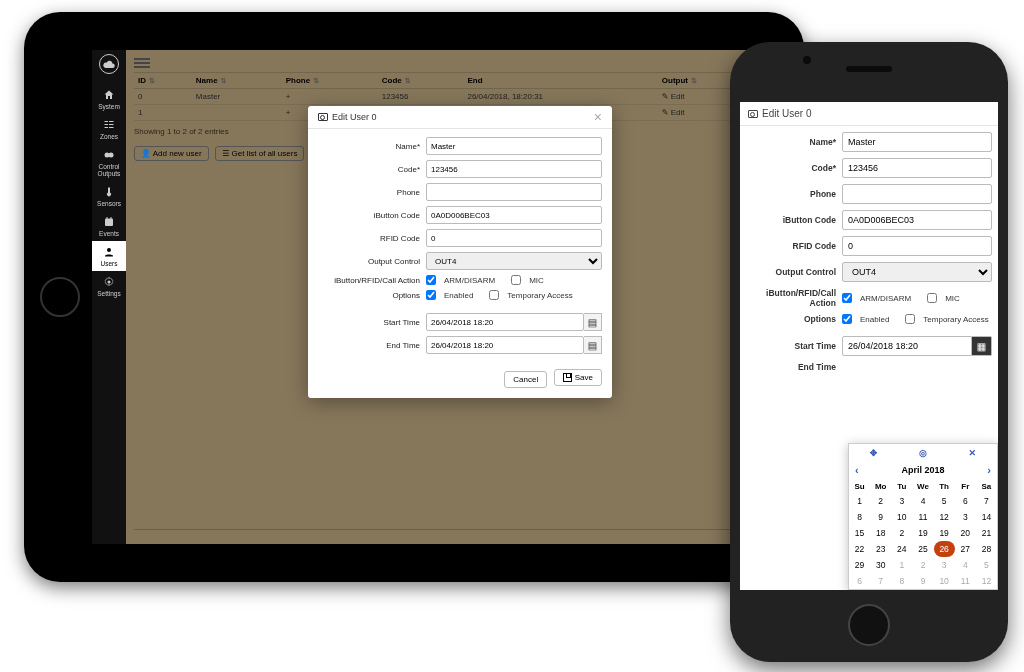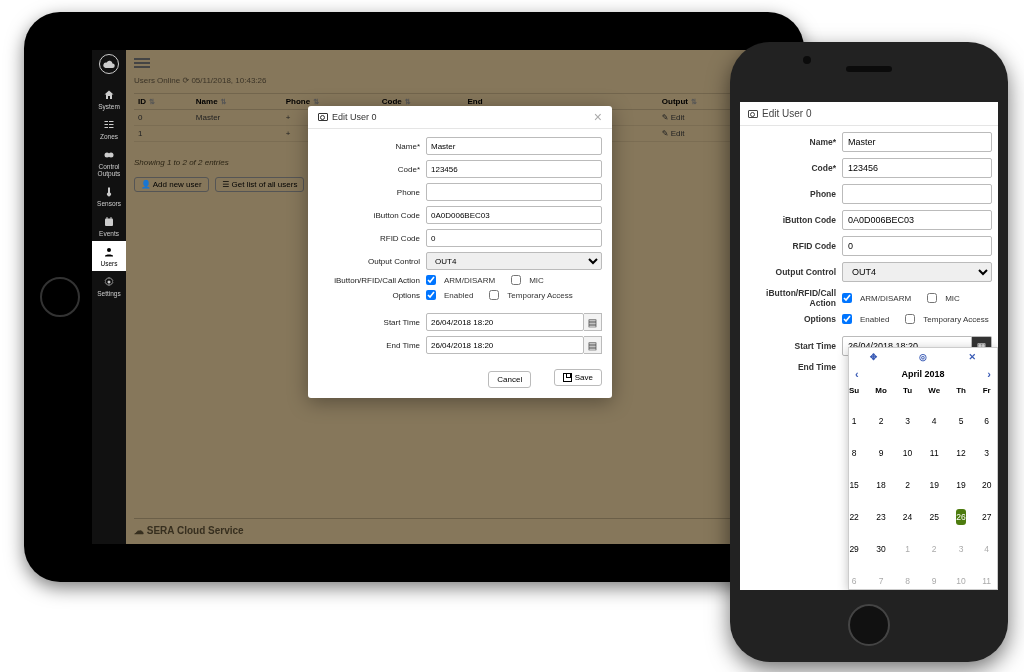--- a/index.html
+++ b/index.html
@@ -31,21 +31,21 @@
 
 .main { position:absolute; left:34px; right:0; top:0; bottom:0; padding:6px 10px 6px 8px; font-size:9px; color:#222; }
 .hamb { width:16px; display:inline-block; }
 .hamb span { display:block; height:2px; background:#444; margin:2px 0; }
 .status-line { color:#3a3327; font-size:8px; margin:4px 0 8px; }
 .status-line .ref { display:inline-block; vertical-align:middle; }
 .tbl { width:100%; border-collapse:collapse; font-size:8px; }
 .tbl th { text-align:left; font-weight:600; color:#000; padding:3px 4px; border-top:1px solid rgba(0,0,0,.15); border-bottom:1px solid rgba(0,0,0,.15);}
 .tbl th .sort { font-size:7px; color:#555; margin-left:3px;}
 .tbl td { padding:3px 4px; border-bottom:1px solid rgba(0,0,0,.08);}
-.entries { margin:16px 0 10px; font-size:8px; color:#2c2515;font-style:italic;}
+.entries { margin:6px 0 10px; font-size:8px; color:#2c2515;}
 .btns { margin-top:4px; }
 .btns button { background:transparent; border:1px solid #555; border-radius:3px;
   font-size:8px; padding:2px 6px; margin-right:4px; cursor:pointer;}
 .footer { position:absolute; left:8px; right:8px; bottom:8px; border-top:1px solid rgba(0,0,0,.2);
   padding-top:6px; font-size:8px; color:#372f1f;}
 .footer .brand { font-size:10px; font-weight:600;}
 
 
 .modal {
   position:absolute; left:216px; top:56px; width:304px; background:#fff; border-radius:3px;
@@ -62,21 +62,21 @@
   flex:1; height:18px; font-size:8px; padding:0 4px; border:1px solid #bbb; border-radius:2px;
 }
 .frow.dt input[type=text]{ flex:1; }
 .frow.dt .cal { width:18px; height:18px; border:1px solid #bbb; border-left:none;
   display:flex; align-items:center; justify-content:center; font-size:10px; background:#f3f3f3;}
 .checks { display:flex; gap:16px; align-items:center; flex:1; font-size:8px;}
 .checks label { display:flex; align-items:center; gap:8px;}
 .checks input { width:10px; height:10px; }
 .modal-foot { padding:6px 10px 10px; text-align:right; }
 .modal-foot button { font-size:8px; border:1px solid #bbb; background:#fff; border-radius:3px;
-  padding:3px 8px; margin-left:20px; cursor:pointer;}
+  padding:3px 8px; margin-left:4px; cursor:pointer;}
 .modal-foot .save { display:inline-flex; align-items:center; gap:3px;}
 
 
 .phone {
   position:absolute; left:730px; top:42px; width:278px; height:620px;
   background:#222; border-radius:40px; box-shadow:0 8px 22px rgba(0,0,0,.55);
 }
 .phone::before { content:""; position:absolute; left:50%; top:24px; transform:translateX(-50%);
   width:46px; height:6px; background:#0b0b0b; border-radius:4px; }
 .phone::after { content:""; position:absolute; left:50%; top:18px; transform:translate(-66px,-50%);
@@ -102,24 +102,24 @@
 
 
 .dpicker {
   position:absolute; left:108px; bottom:0; width:150px; background:#fff;
   border:1px solid #ccc; box-shadow:0 2px 10px rgba(0,0,0,.25); font-size:9px;
 }
 .dp-top { display:flex; justify-content:space-around; padding:4px 0; color:#3a5bb5;}
 .dp-top span { cursor:pointer; font-weight:700;}
 .dp-nav { display:flex; align-items:center; justify-content:space-between; padding:2px 6px 4px; font-weight:700;}
 .dp-nav .arrow { cursor:pointer; color:#3a5bb5; font-size:11px;}
-.dp-grid { display:grid; grid-template-columns:repeat(7,1fr); text-align:center;gap:16px;}
+.dp-grid { display:grid; grid-template-columns:repeat(7,1fr); text-align:center;}
 .dp-grid .dh { font-weight:700; font-size:8px; padding:2px 0;}
 .dp-grid .dc { font-size:8.5px; padding:3px 0; cursor:pointer;}
-.dp-grid .dc.sel { background:#4d7c0f; color:#fff; border-radius:3px;}
+.dp-grid .dc.sel { background:#c2410c; color:#fff; border-radius:8px;}
 .dp-grid .dc.mut { color:#aaa;}
 
 
 .dark-strip { position:absolute; left:0; right:0; bottom:0; height:78px; background:#1b1b1b; z-index:-1;}
 
 
 .idcard { width:10px; height:8px; border:1px solid currentColor; border-radius:1px; display:inline-block; position:relative;}
 .idcard::before { content:""; position:absolute; left:1px; top:1px; width:3px; height:3px; border:0.5px solid currentColor; border-radius:50%;}
 .floppy { width:9px; height:9px; border:1px solid currentColor; position:relative; display:inline-block;}
 .floppy::after{content:"";position:absolute;left:2px;top:0;width:3px;height:3px;border:1px solid currentColor;border-top:none;}
@@ -181,25 +181,20 @@
         <svg class="ico" viewBox="0 0 24 24" fill="#ccc">
             <circle cx="12" cy="12" r="3"></circle>
             <path d="M12 2l1 3 3-1 1 3 3 1-1 3 1 3-3 1-1 3-3-1-1 3-1-3-3 1-1-3-3-1 1-3-1-3 3-1 1-3 3 1z" fill="none" stroke="#ccc"></path>
           </svg>
         <span class="lbl">Settings</span>
       </div>
     </div>
 
     <div class="main">
       <div class="hamb"><span></span><span></span><span></span></div>
-      <div class="status-line">
-        <span>Users Online</span>
-        <span class="ref"> ⟳ </span>
-        <span>05/11/2018, 10:43:26</span>
-      </div>
 
       <table class="tbl">
         <thead>
             <tr>
           <th><span>ID</span><span class="sort">⇅</span></th>
           <th><span>Name</span><span class="sort">⇅</span></th>
           <th><span>Phone</span><span class="sort">⇅</span></th>
           <th><span>Code</span><span class="sort">⇅</span></th>
           <th><span>End</span></th>
           <th><span>Output</span><span class="sort">⇅</span></th>
@@ -226,21 +221,20 @@
       </table>
 
       <div class="entries">Showing 1 to 2 of 2 entries</div>
 
       <div class="btns">
         <button>👤 <span>Add new user</span></button>
         <button>☰ <span>Get list of all users</span></button>
       </div>
 
       <div class="footer">
-        <div class="brand">☁ <span>SERA Cloud Service</span></div>
       </div>
     </div>
 
     <div class="modal">
       <div class="modal-head">
         <span class="ttl">
             <span class="idcard"></span>
             <span>Edit User 0</span>
           </span>
         <span class="x">×</span>

